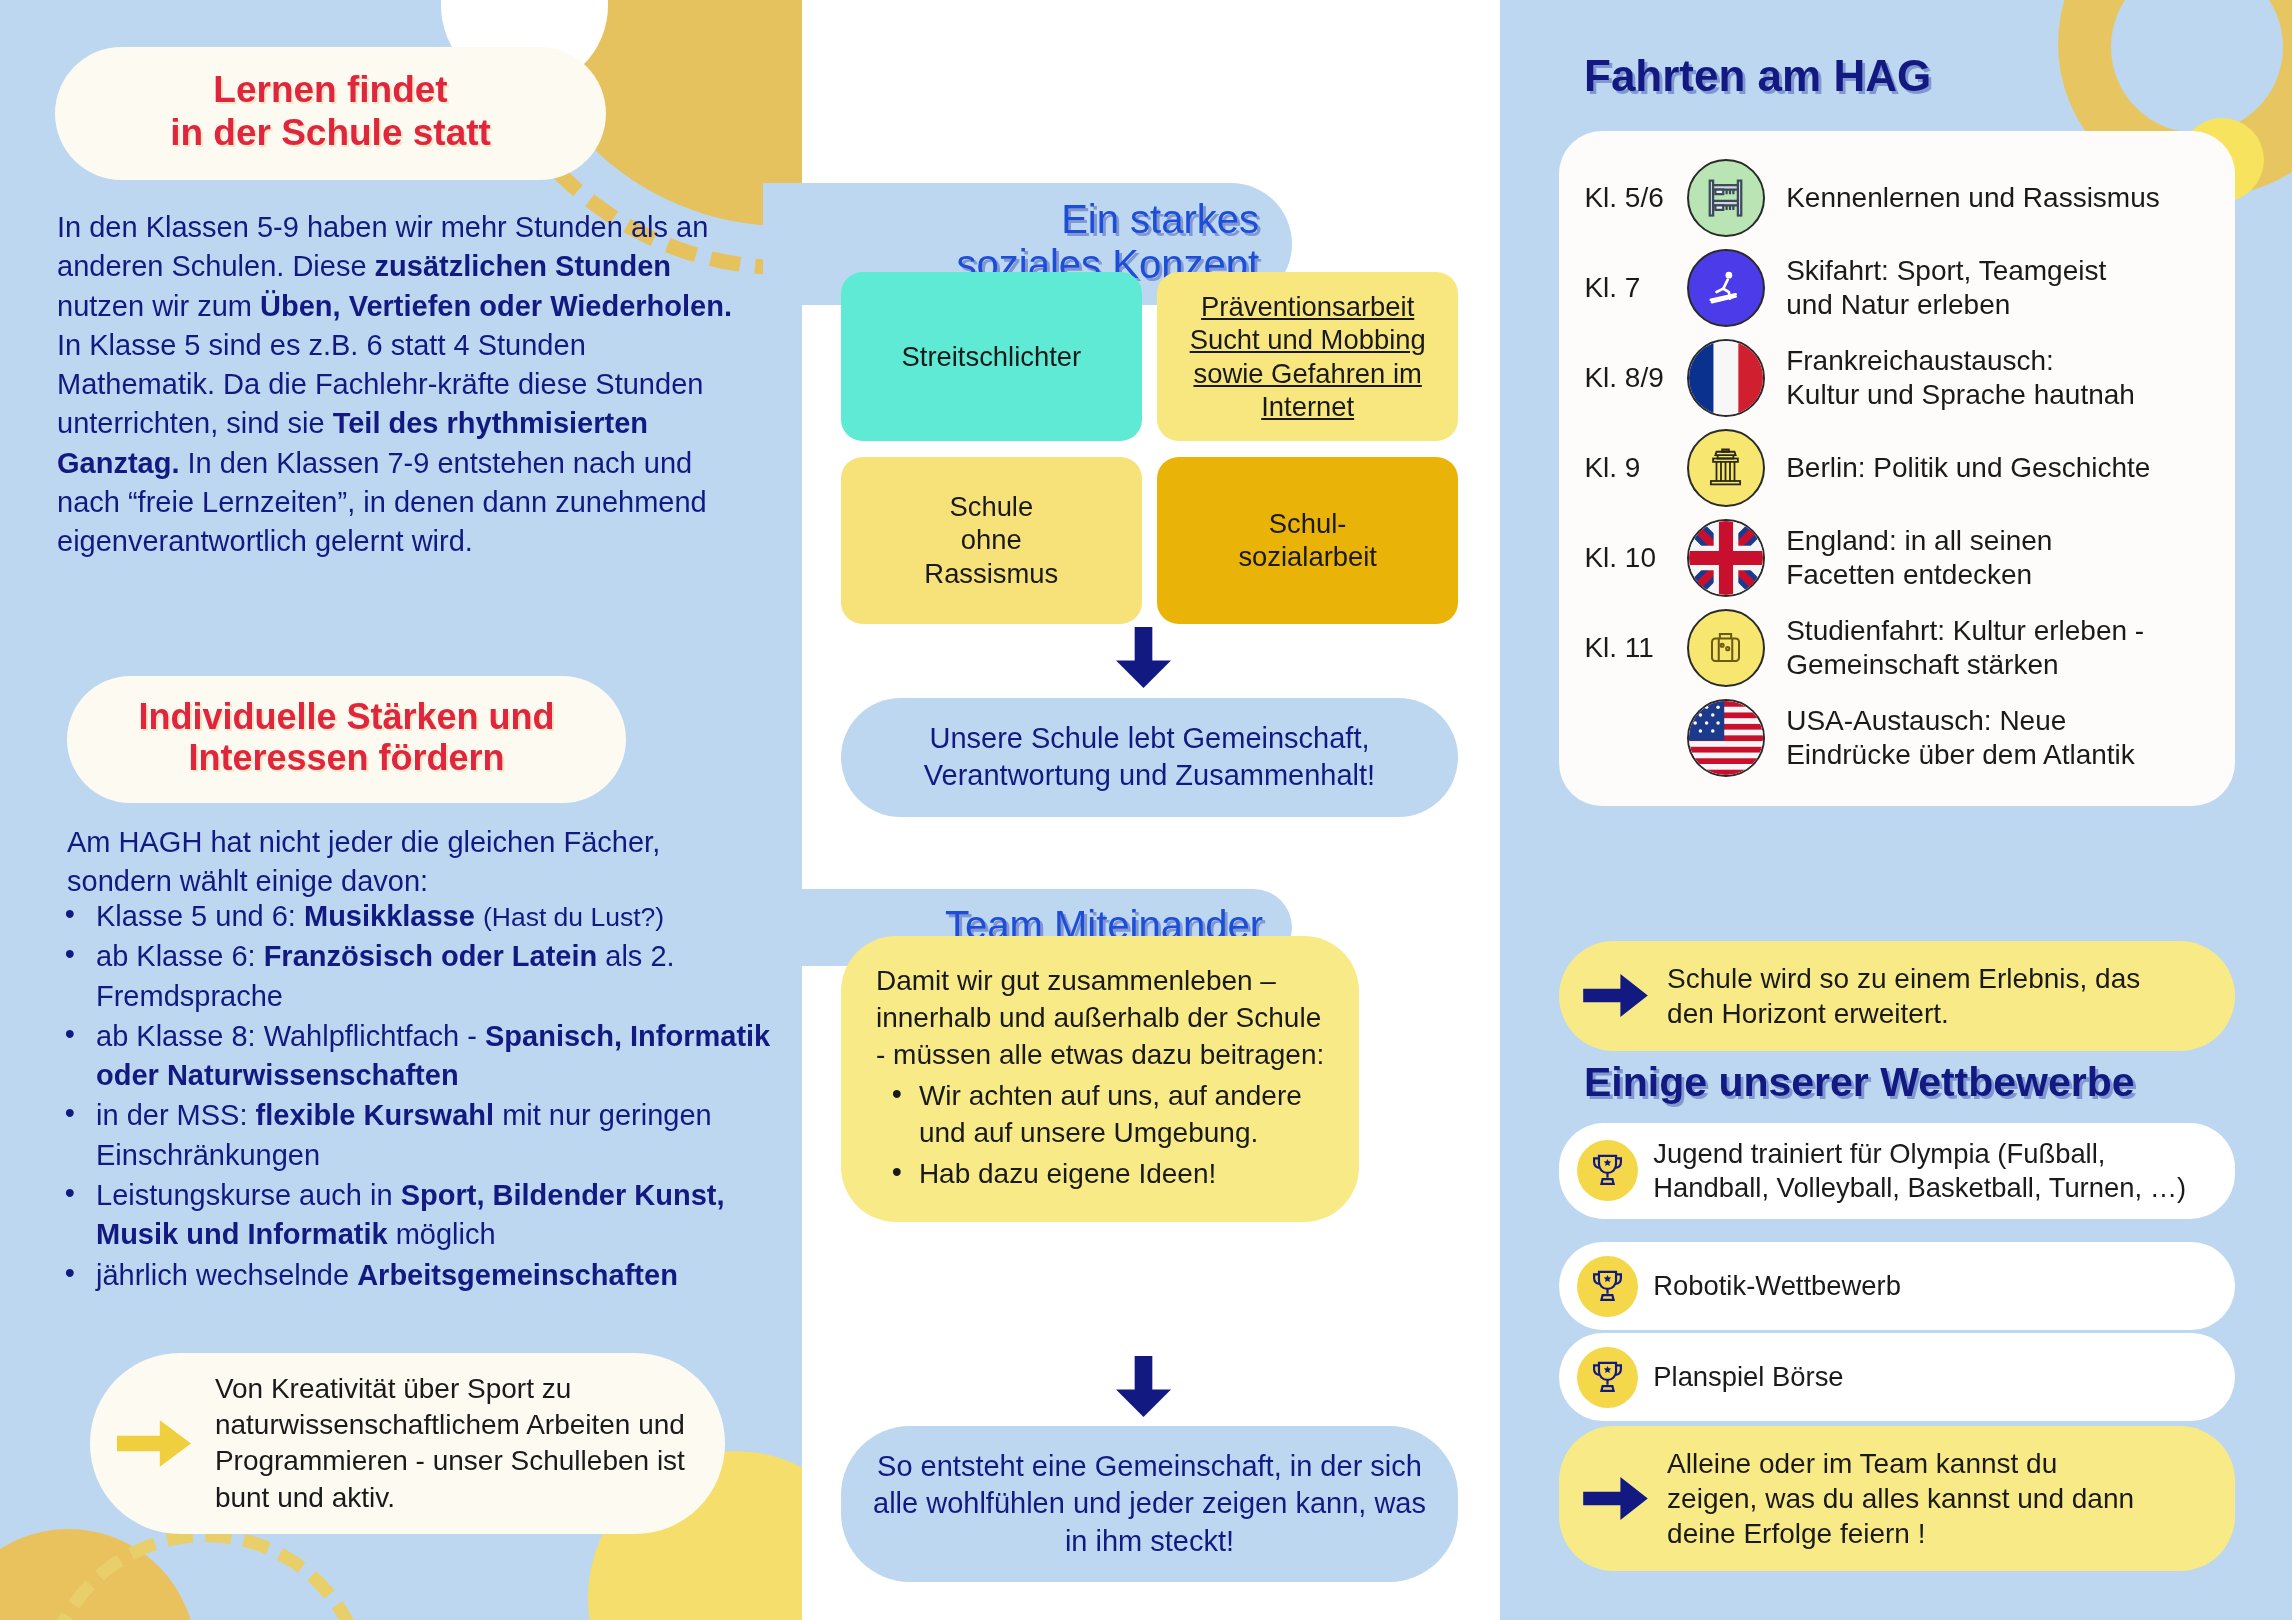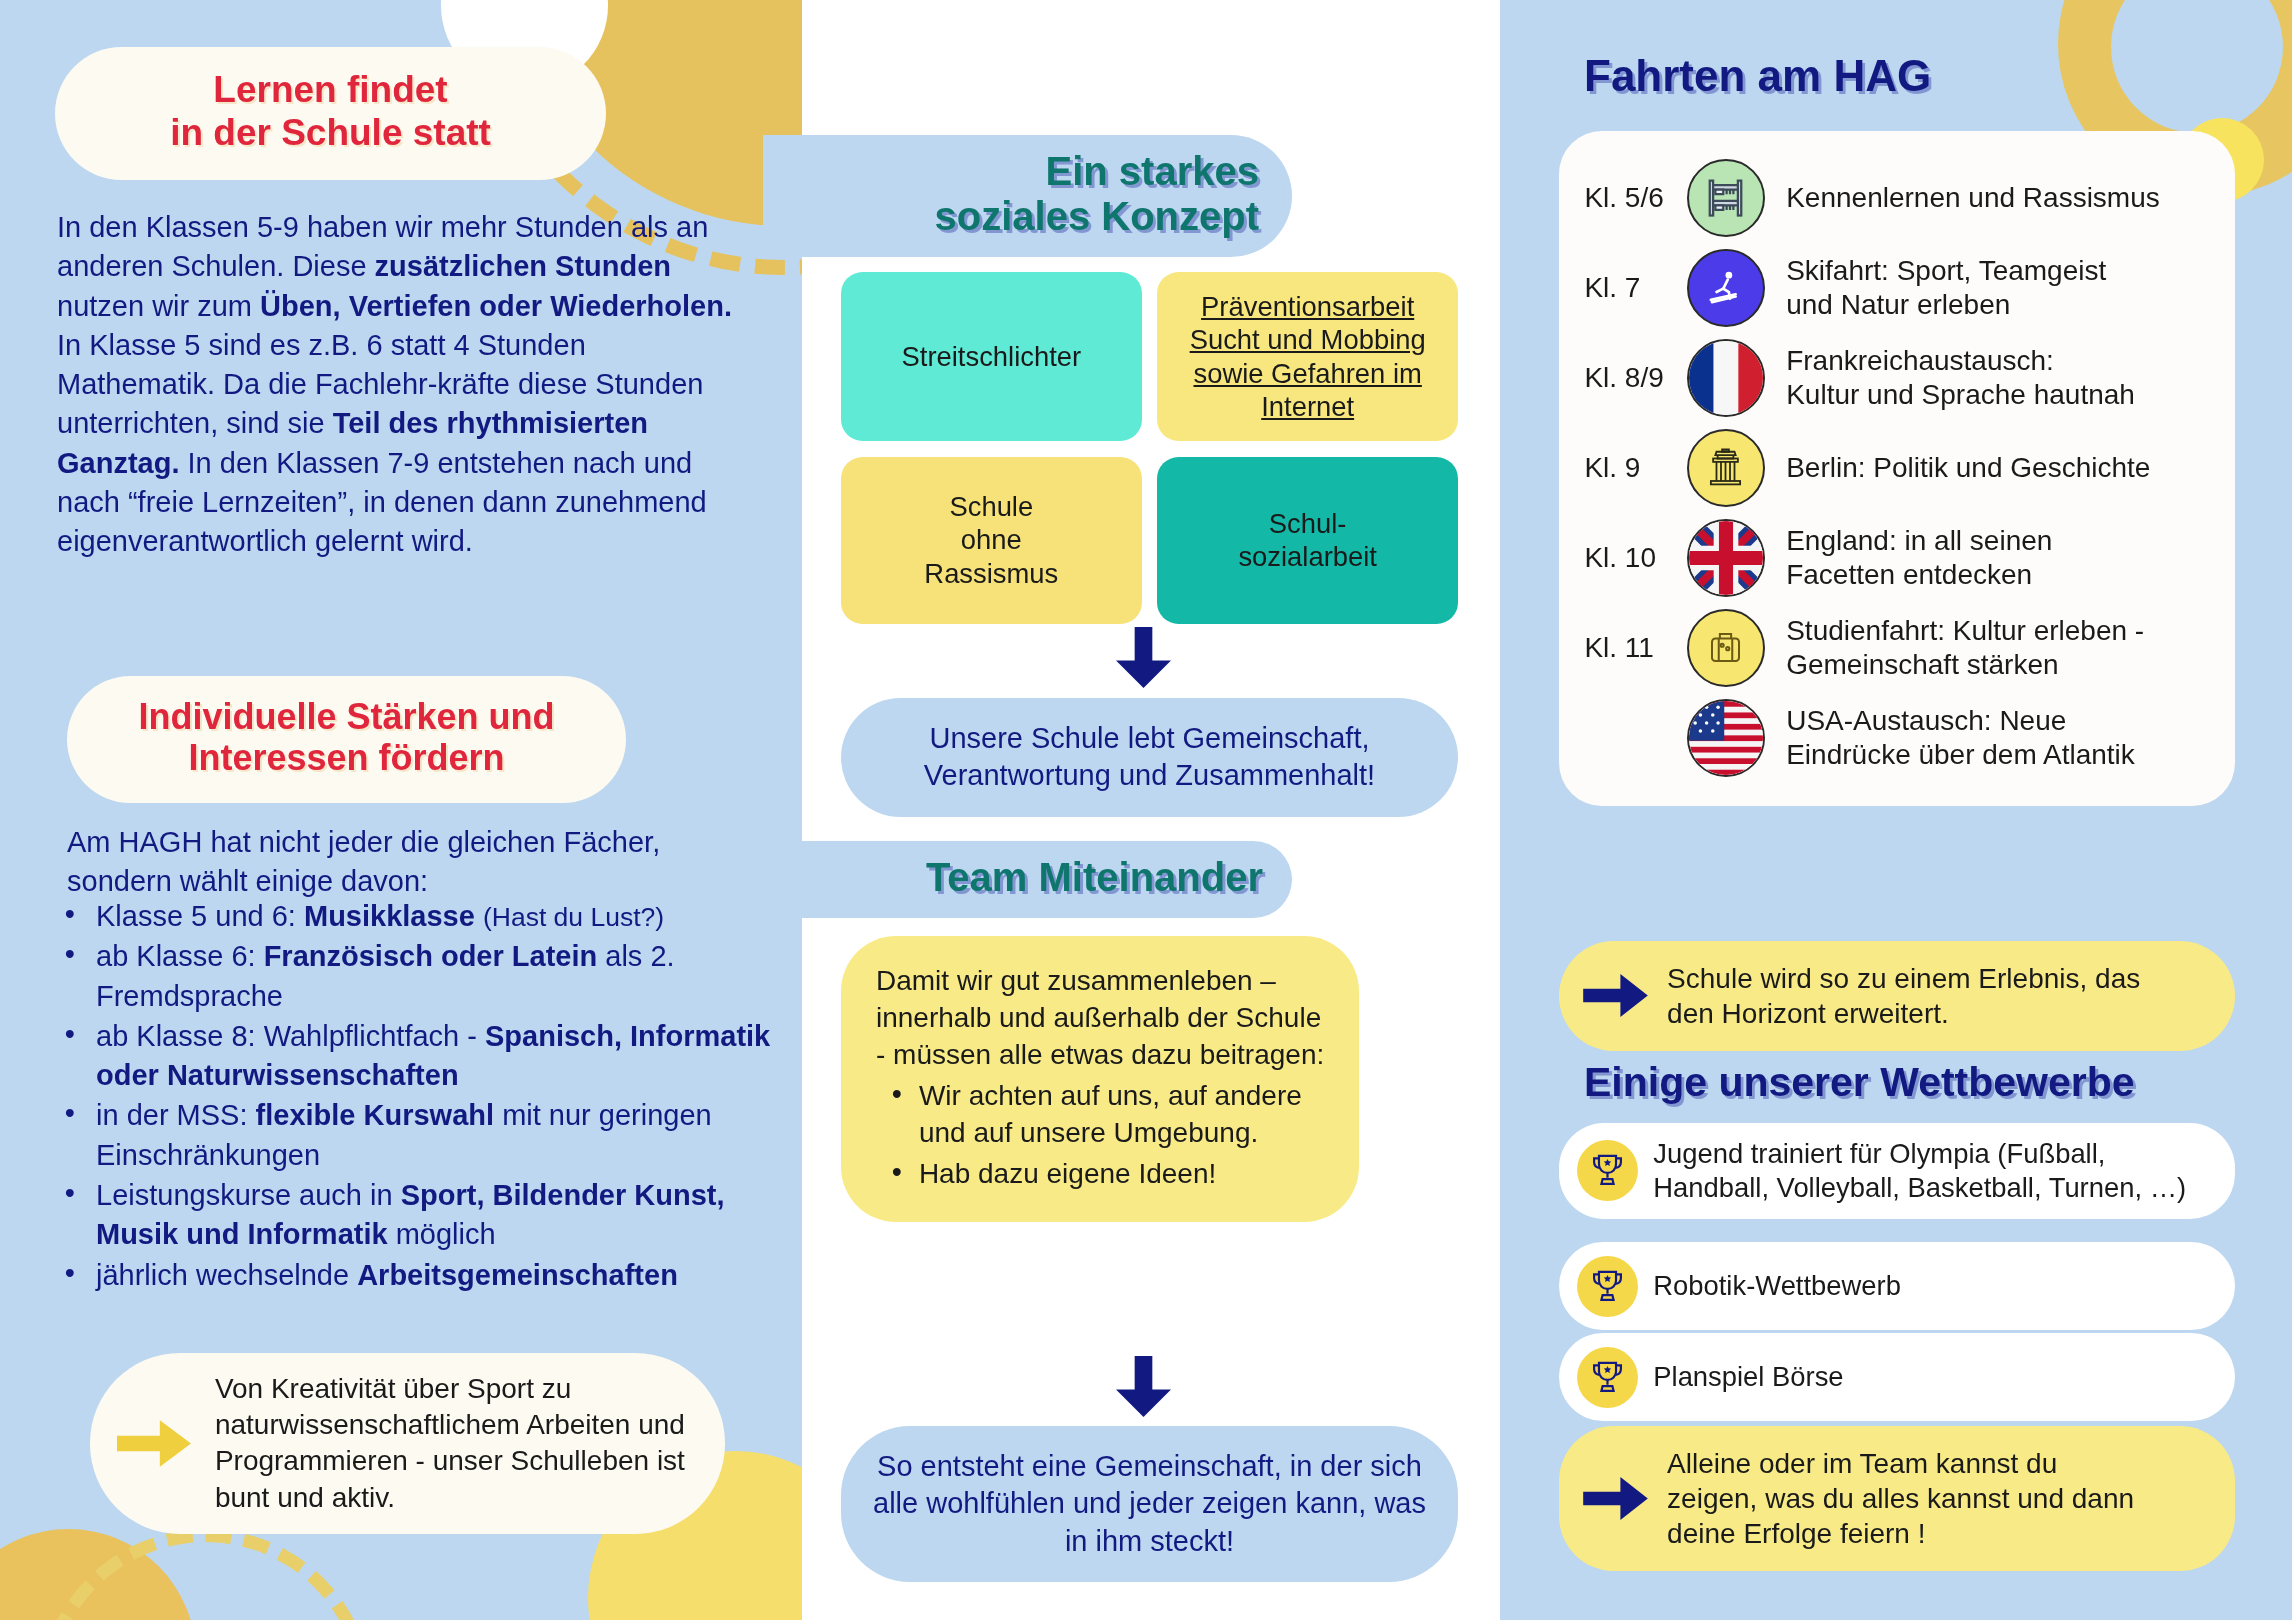--- a/index.html
+++ b/index.html
@@ -199,25 +199,26 @@
   
   #colMiddle {
     position: absolute;
     left: 802px; top: 0;
     width: 698px; height: 1620px;
   }
 
   .band-title {
     position: absolute;
     background: #bcd7ef;
-    color: #0f766e;
-    font-weight: bold;
+    color: #1d4ed8;
+    font-weight: normal;
     text-align: right;
     line-height: 1.14;
     text-shadow: 2.9px 2.9px 0 rgba(60,70,175,0.45);
+    margin-top: 48px;
   }
   #titleSozial {
     left: -39px; top: 135px;
     width: 529px;
     padding: 13.7px 33px 17.6px 39px;
     border-top-right-radius: 69px;
     border-bottom-right-radius: 69px;
     font-size: 40px;
   }
   #titleGutes {
@@ -244,21 +245,21 @@
     justify-content: center;
     text-align: center;
     color: #1a1a1a;
     font-size: 27.4px;
     line-height: 1.22;
     padding: 13.7px;
   }
   .kc-a { background: #5eead4; min-height: 169px; }
   .kc-b { background: #f7e77e; min-height: 169px; }
   .kc-c { background: #f6e279; min-height: 167px; }
-  .kc-d { background: #14b8a6; min-height: 167px; }
+  .kc-d { background: #eab308; min-height: 167px; }
 
   .arrow-down-navy {
     position: absolute;
     width: 0; height: 0;
   }
 
   .blue-rounded {
     position: absolute;
     background: #bcd7ef;
     border-radius: 69px;

